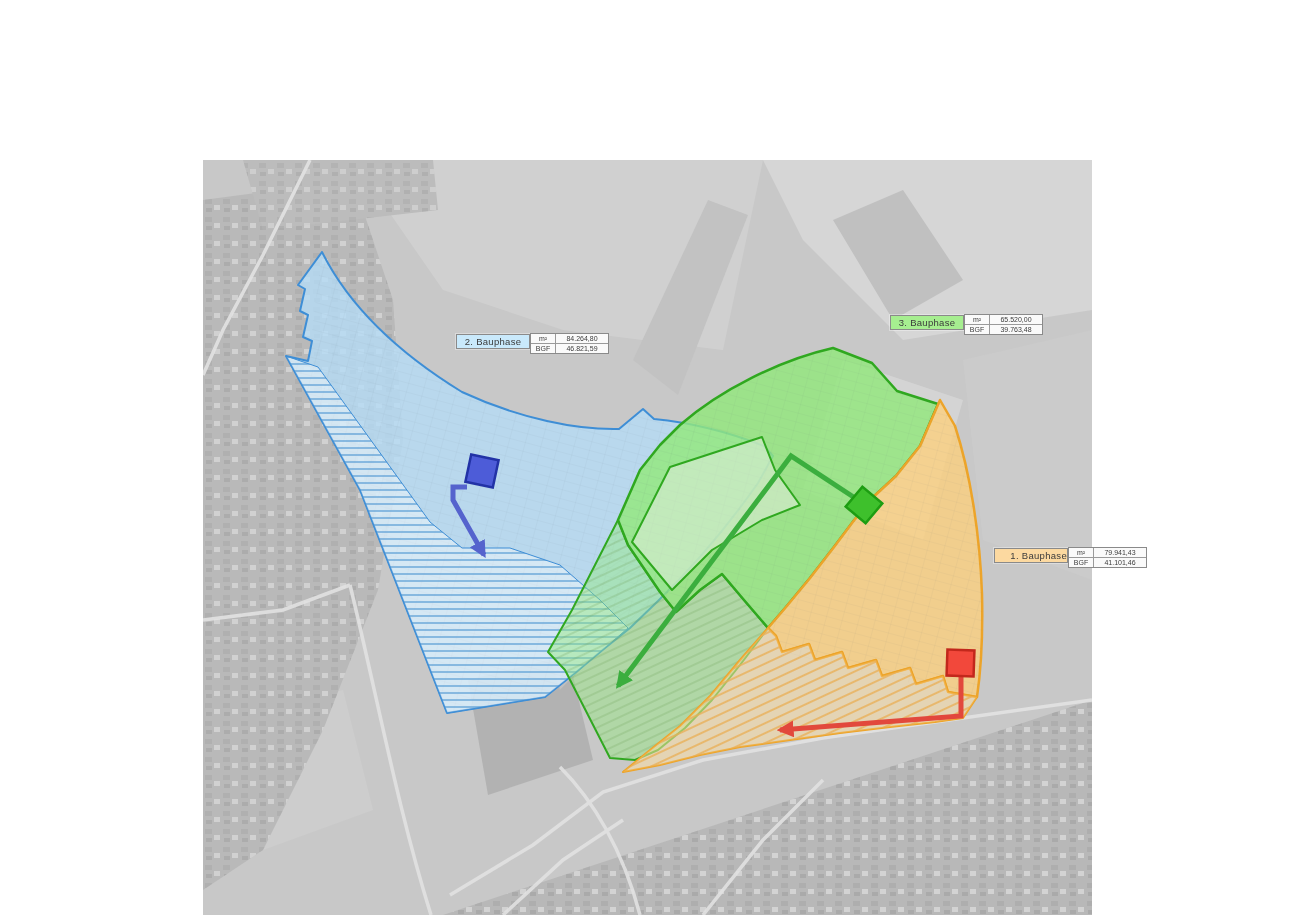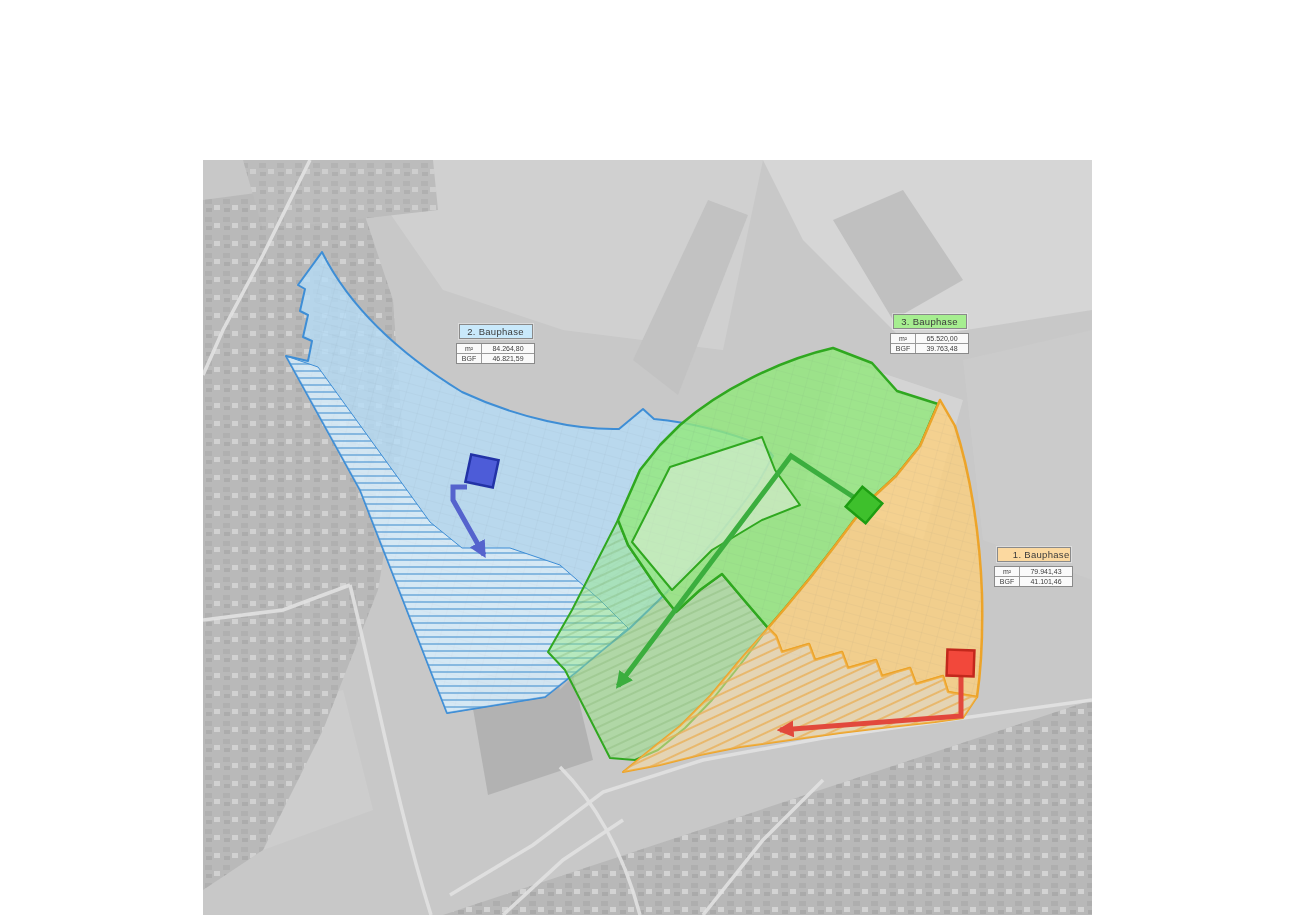--- a/index.html
+++ b/index.html
@@ -1,20 +1,20 @@
 <!DOCTYPE html>
 <html><head>
 <meta charset="utf-8">
 <style>
   html,body{margin:0;padding:0;}
   body{width:1300px;height:915px;background:#ffffff;font-family:"Liberation Sans",sans-serif;}
   .stage{position:relative;width:1300px;height:915px;background:#ffffff;overflow:hidden;}
   .map{position:absolute;left:203px;top:160px;width:889px;height:755px;}
   .map svg{position:absolute;left:0;top:0;}
-  .label-block{position:absolute;display:flex;flex-direction:column;align-items:center;z-index:6;}
+  .label-block{position:absolute;display:flex;flex-direction:row;align-items:center;z-index:6;}
   .label-header{
     width:72px;height:13px;line-height:13px;text-align:center;
     font-size:9.5px;letter-spacing:.3px;color:#3b3b3b;
     border:1px solid #8a8a8a;margin-bottom:4px;
     box-shadow:0 0 0 1px rgba(255,255,255,.35);
   }
   .label-table{
     display:grid;grid-template-columns:24px 52px;gap:1px;
     background:#9a9a9a;border:1px solid #8a8a8a;
   }
@@ -126,21 +126,21 @@
         <path marker-end="url(#ah-red)" d="M758,516 L758,556 L577,570" stroke="#e2483c"></path>
       </g>
 
       <g stroke-width="2.5">
         <rect x="265" y="297" width="28" height="28" transform="rotate(12 279 311)" fill="#4d5cd8" stroke="#2232a6"></rect>
         <rect x="648" y="332" width="26" height="26" transform="rotate(40 661 345)" fill="#3ec02c" stroke="#1d9d12"></rect>
         <rect x="744" y="490" width="27" height="26" transform="rotate(2 757 503)" fill="#f2483b" stroke="#c2281c"></rect>
       </g>
     </svg>
 
-    <div class="label-block" style="left:253px;top:164px;">
+    <div class="label-block" style="left:253px;top:173px;">
       <div class="label-header" style="background: rgb(201, 233, 251);">2. Bauphase</div>
       <div class="label-table">
         <div class="cell">m²</div>
         <div class="cell">84.264,80</div>
         <div class="cell">BGF</div>
         <div class="cell">46.821,59</div>
       </div>
     </div>
 
     <div class="label-block" style="left:687px;top:154px;">

